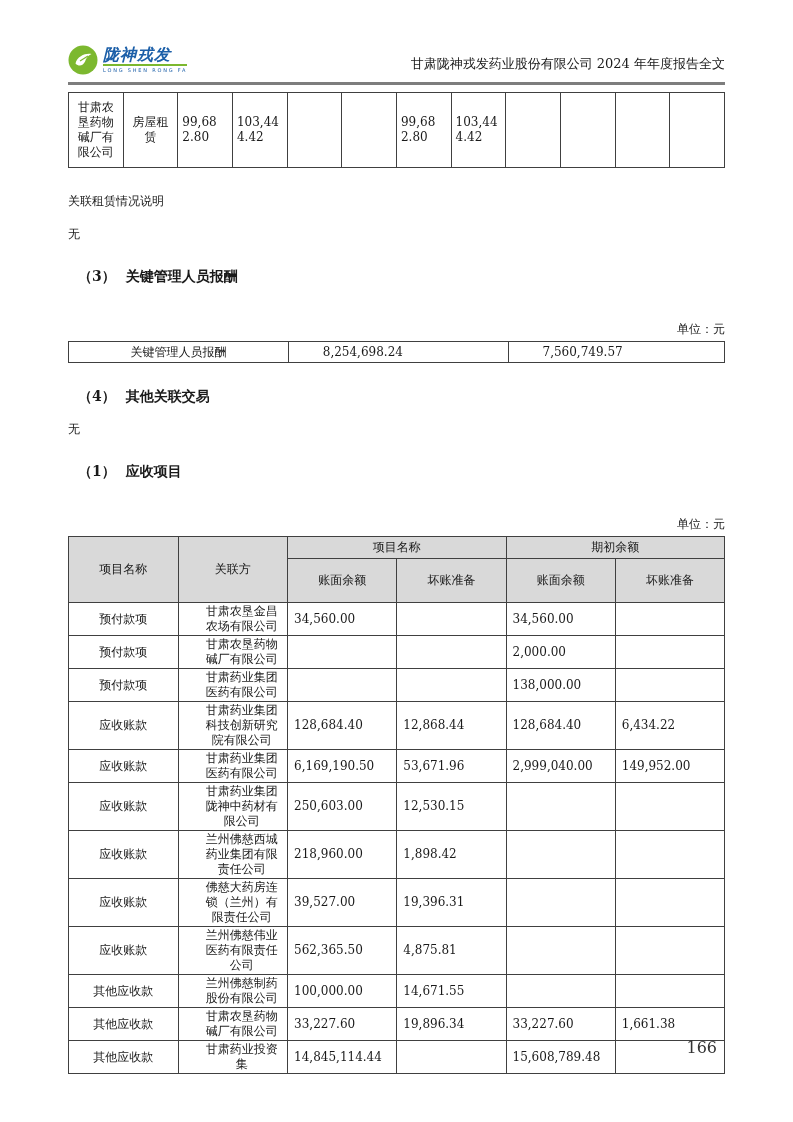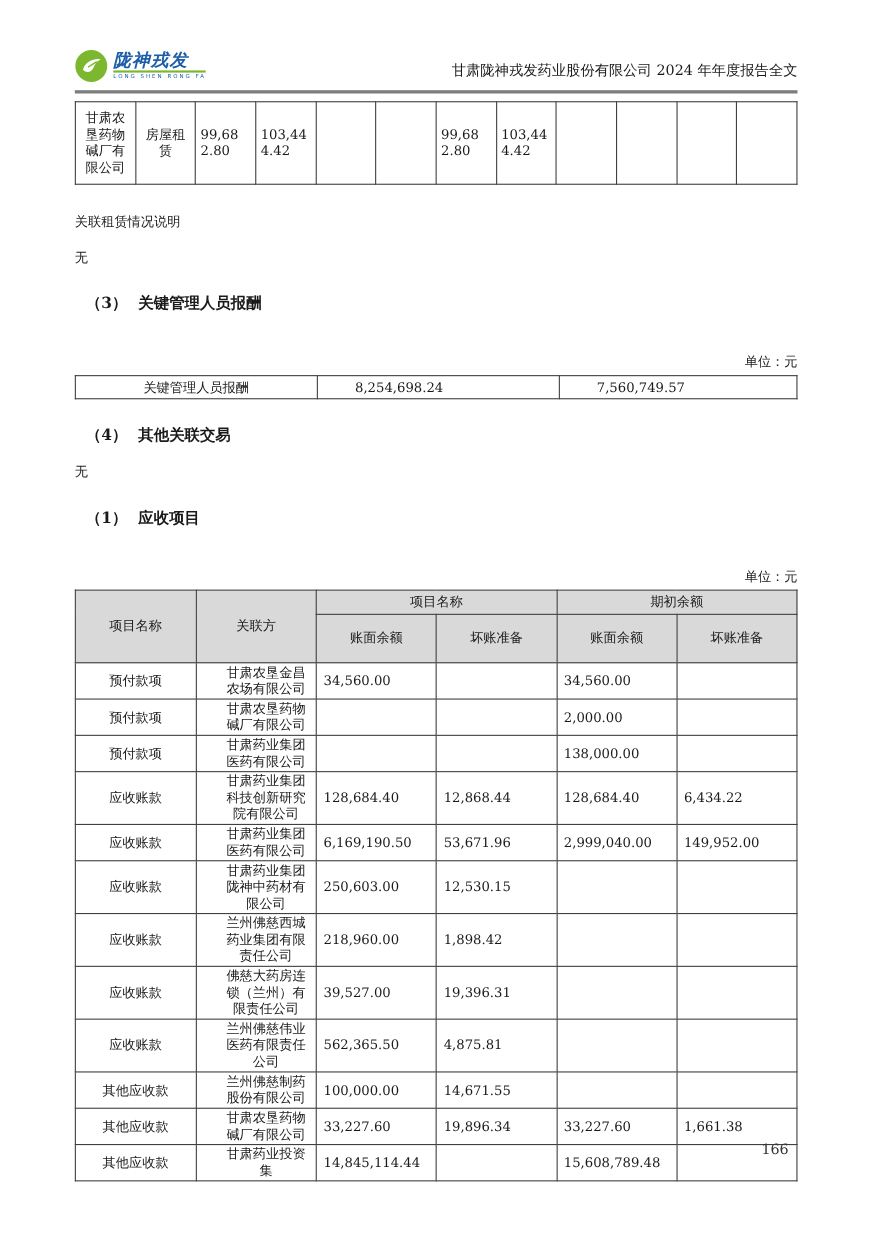--- a/index.html
+++ b/index.html
@@ -48,21 +48,21 @@
   .kmp-table th, .kmp-table td { height: 21px; }
   .kmp-table .t-num { padding-right: 8px; padding-left: 34px; }
 
   
   .recv-table tr.head-row-1 th { height: 22px; }
   .recv-table tr.head-row-2 th { height: 44px; }
   .recv-table td { padding: 1px 6px; }
   .recv-table td.cell-party { padding-left: 26px; padding-right: 8px; }
   .recv-table .t-num { padding-right: 10px; }
 
-  .page-number { position: absolute; top: 1038px; right: 76px; font-size: 13px; color: #333; margin-left: 12px; }
+  .page-number { position: absolute; top: 1038px; right: 76px; font-size: 16px; color: #333; margin-left: 12px; }
 </style>
 </head>
 <body>
 
 <div class="page">
   <div class="content">
 
     <header class="doc-header">
       <div class="logo">
         <span class="logo-circle">

